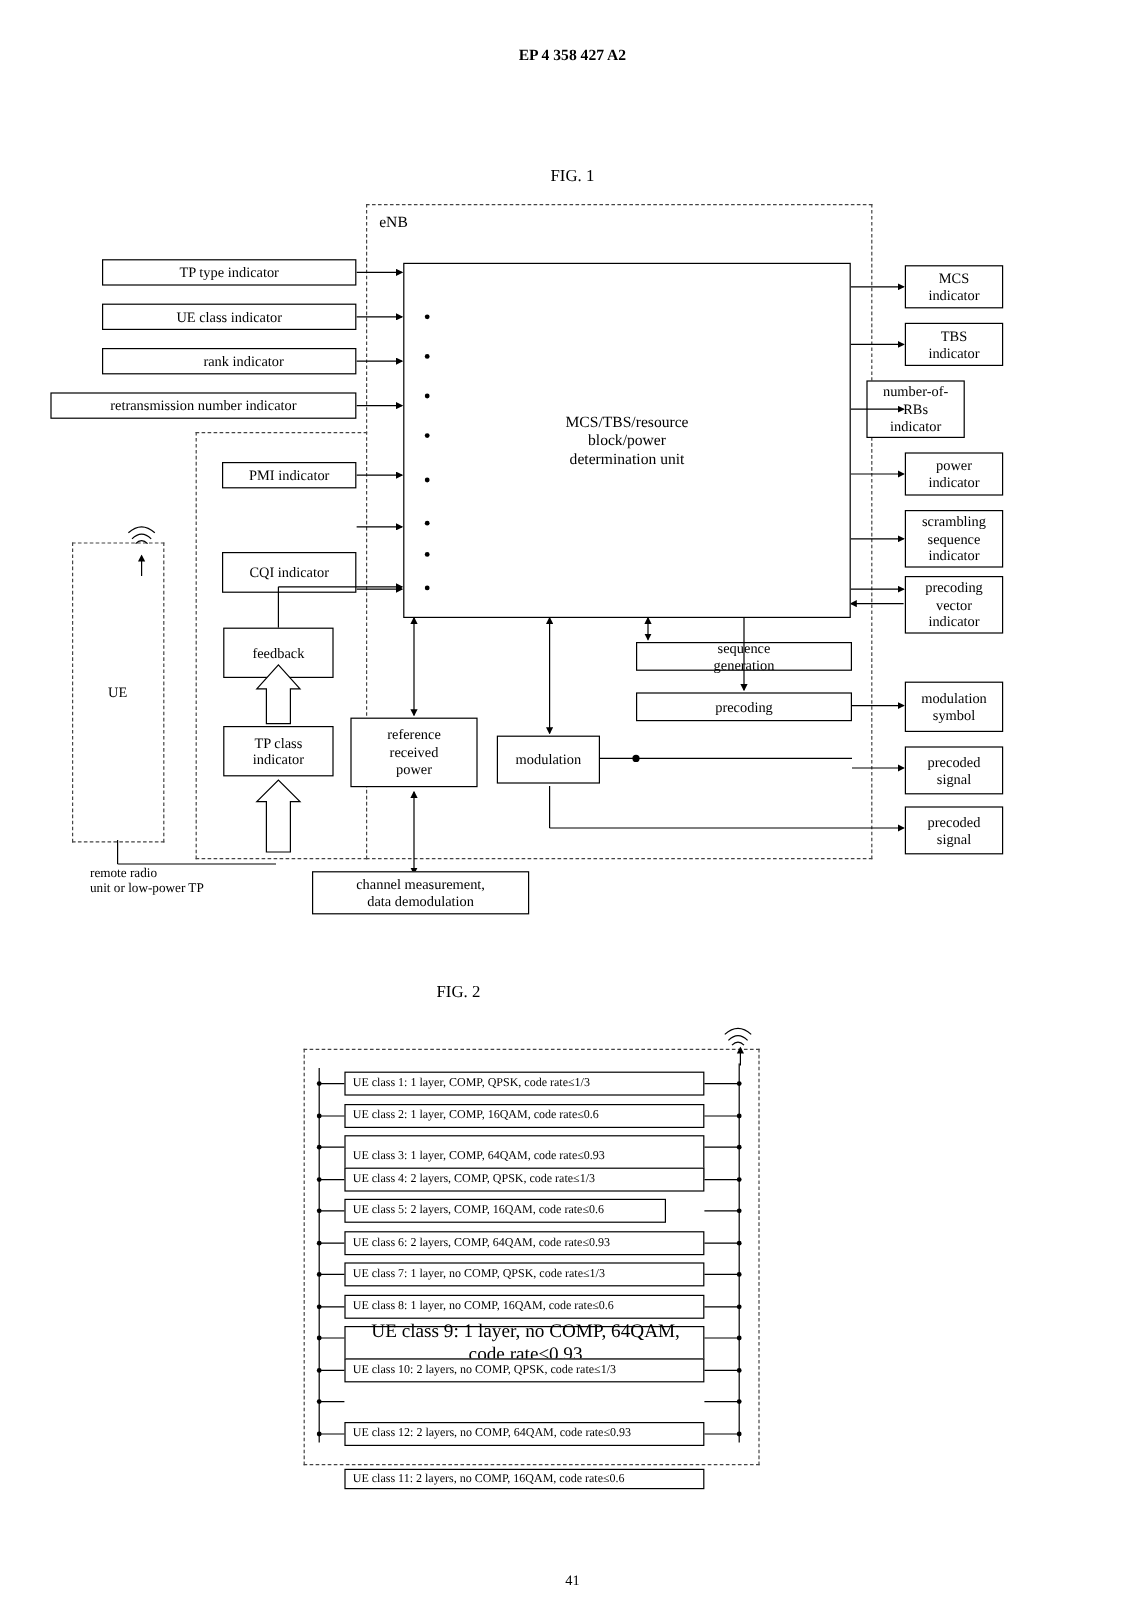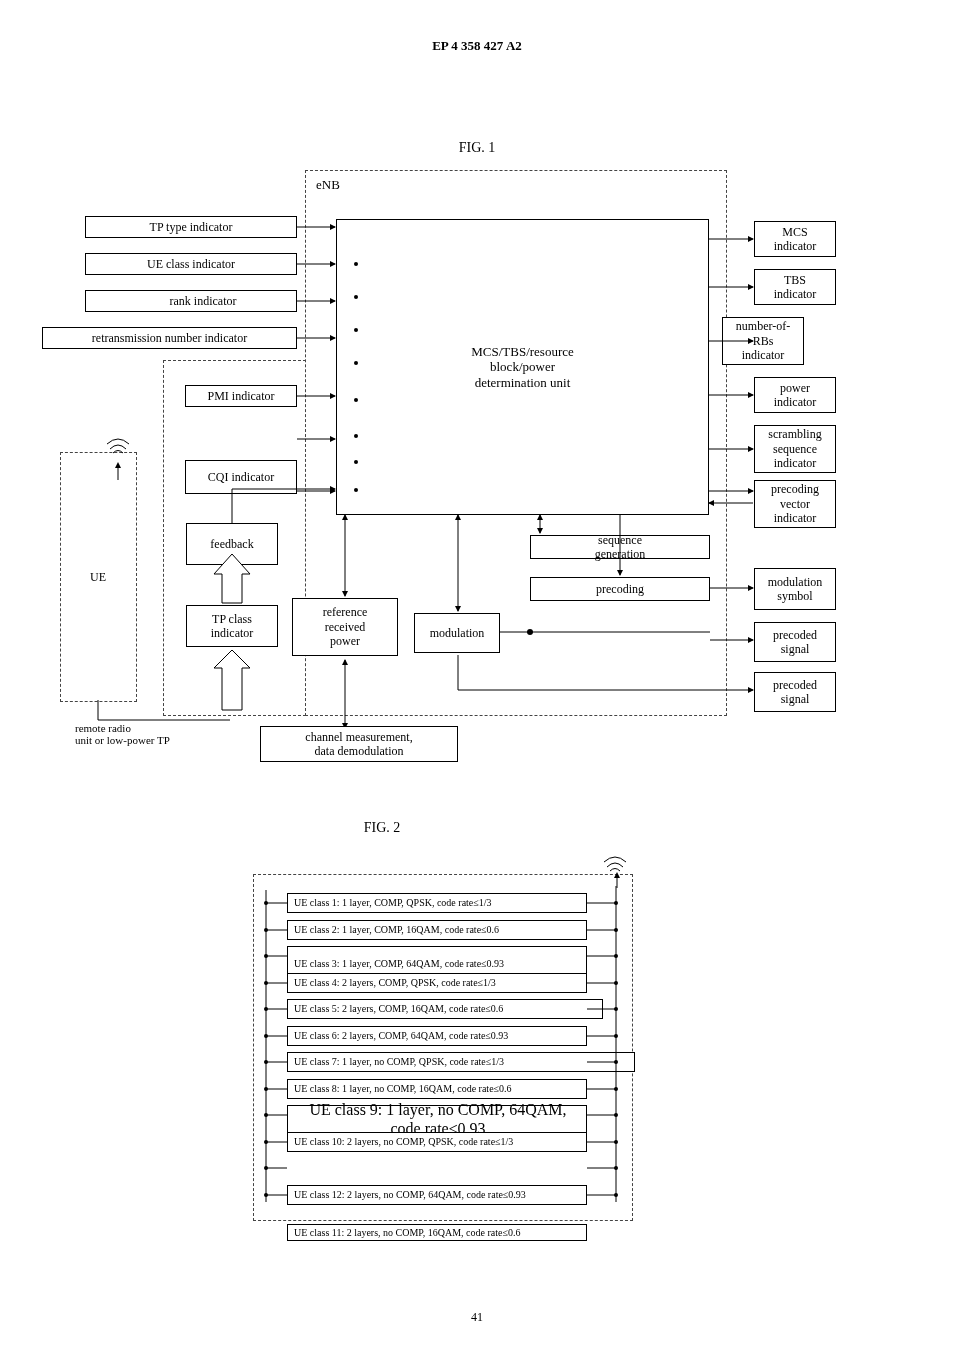--- a/index.html
+++ b/index.html
@@ -192,21 +192,21 @@
     <circle cx="350" cy="152" r="3" fill="#000"></circle>
     <line x1="350" y1="152" x2="530" y2="152" stroke="#000"></line>
 
     <line x1="530" y1="108" x2="573" y2="108" stroke="#000" marker-end="url(#ah3)"></line>
 
     <line x1="278" y1="175" x2="278" y2="210" stroke="#000"></line>
     <line x1="278" y1="210" x2="573" y2="210" stroke="#000" marker-end="url(#ah3)"></line>
     <line x1="530" y1="160" x2="573" y2="160" stroke="#000" marker-end="url(#ah3)"></line>
   </svg>
 
-  <div class="box" style="left:260px; top:726px; width:198px; height:36px;text-align:center;">
+  <div class="box" style="left:260px; top:726px; width:181px; height:36px;text-align:center;">
       <span style="white-space:pre-line;">channel measurement,
 data demodulation</span>
     </div>
 
   <div class="dashline" style="left:60px; top:452px; width:75px; height:248px;"></div>
   <div class="lbl" style="left:90px; top:570px;">UE</div>
 
   <svg style="left:103px; top:432px; width:30px; height:30px;">
     <path d="M4,12 Q15,2 26,12" fill="none" stroke="#000"></path>
     <path d="M7,17 Q15,9 23,17" fill="none" stroke="#000"></path>
@@ -262,35 +262,35 @@
         <line x1="327" y1="7" x2="356" y2="7" stroke="#000"></line>
         <circle cx="356" cy="7" r="2" fill="#000"></circle>
       </svg>
       <div class="box" style="left: 287px; top: 972.5px; width: 300px; height: 20px; font-size: 10px; justify-content: flex-start; padding-left: 6px;">UE class 4: 2 layers, COMP, QPSK, code rate≤1/3</div>
       <svg style="position: absolute; left: 260px; top: 975.5px; width: 365px; height: 14px;">
         <line x1="6" y1="7" x2="27" y2="7" stroke="#000"></line>
         <circle cx="6" cy="7" r="2" fill="#000"></circle>
         <line x1="327" y1="7" x2="356" y2="7" stroke="#000"></line>
         <circle cx="356" cy="7" r="2" fill="#000"></circle>
       </svg>
-      <div class="box" style="left: 287px; top: 999px; width: 316px; height: 20px; font-size: 10px; justify-content: flex-start; padding-left: 6px;">UE class 5: 2 layers, COMP, 16QAM, code rate≤0.6</div>
+      <div class="box" style="left: 287px; top: 999px; width: 268px; height: 20px; font-size: 10px; justify-content: flex-start; padding-left: 6px;">UE class 5: 2 layers, COMP, 16QAM, code rate≤0.6</div>
       <svg style="position: absolute; left: 260px; top: 1002px; width: 365px; height: 14px;">
         <line x1="6" y1="7" x2="27" y2="7" stroke="#000"></line>
         <circle cx="6" cy="7" r="2" fill="#000"></circle>
         <line x1="327" y1="7" x2="356" y2="7" stroke="#000"></line>
         <circle cx="356" cy="7" r="2" fill="#000"></circle>
       </svg>
       <div class="box" style="left: 287px; top: 1025.5px; width: 300px; height: 20px; font-size: 10px; justify-content: flex-start; padding-left: 6px;">UE class 6: 2 layers, COMP, 64QAM, code rate≤0.93</div>
       <svg style="position: absolute; left: 260px; top: 1028.5px; width: 365px; height: 14px;">
         <line x1="6" y1="7" x2="27" y2="7" stroke="#000"></line>
         <circle cx="6" cy="7" r="2" fill="#000"></circle>
         <line x1="327" y1="7" x2="356" y2="7" stroke="#000"></line>
         <circle cx="356" cy="7" r="2" fill="#000"></circle>
       </svg>
-      <div class="box" style="left: 287px; top: 1052px; width: 348px; height: 20px; font-size: 10px; justify-content: flex-start; padding-left: 6px;">UE class 7: 1 layer, no COMP, QPSK, code rate≤1/3</div>
+      <div class="box" style="left: 287px; top: 1052px; width: 300px; height: 20px; font-size: 10px; justify-content: flex-start; padding-left: 6px;">UE class 7: 1 layer, no COMP, QPSK, code rate≤1/3</div>
       <svg style="position: absolute; left: 260px; top: 1055px; width: 365px; height: 14px;">
         <line x1="6" y1="7" x2="27" y2="7" stroke="#000"></line>
         <circle cx="6" cy="7" r="2" fill="#000"></circle>
         <line x1="327" y1="7" x2="356" y2="7" stroke="#000"></line>
         <circle cx="356" cy="7" r="2" fill="#000"></circle>
       </svg>
       <div class="box" style="left: 287px; top: 1078.5px; width: 300px; height: 20px; font-size: 10px; justify-content: flex-start; padding-left: 6px;">UE class 8: 1 layer, no COMP, 16QAM, code rate≤0.6</div>
       <svg style="position: absolute; left: 260px; top: 1081.5px; width: 365px; height: 14px;">
         <line x1="6" y1="7" x2="27" y2="7" stroke="#000"></line>
         <circle cx="6" cy="7" r="2" fill="#000"></circle>

